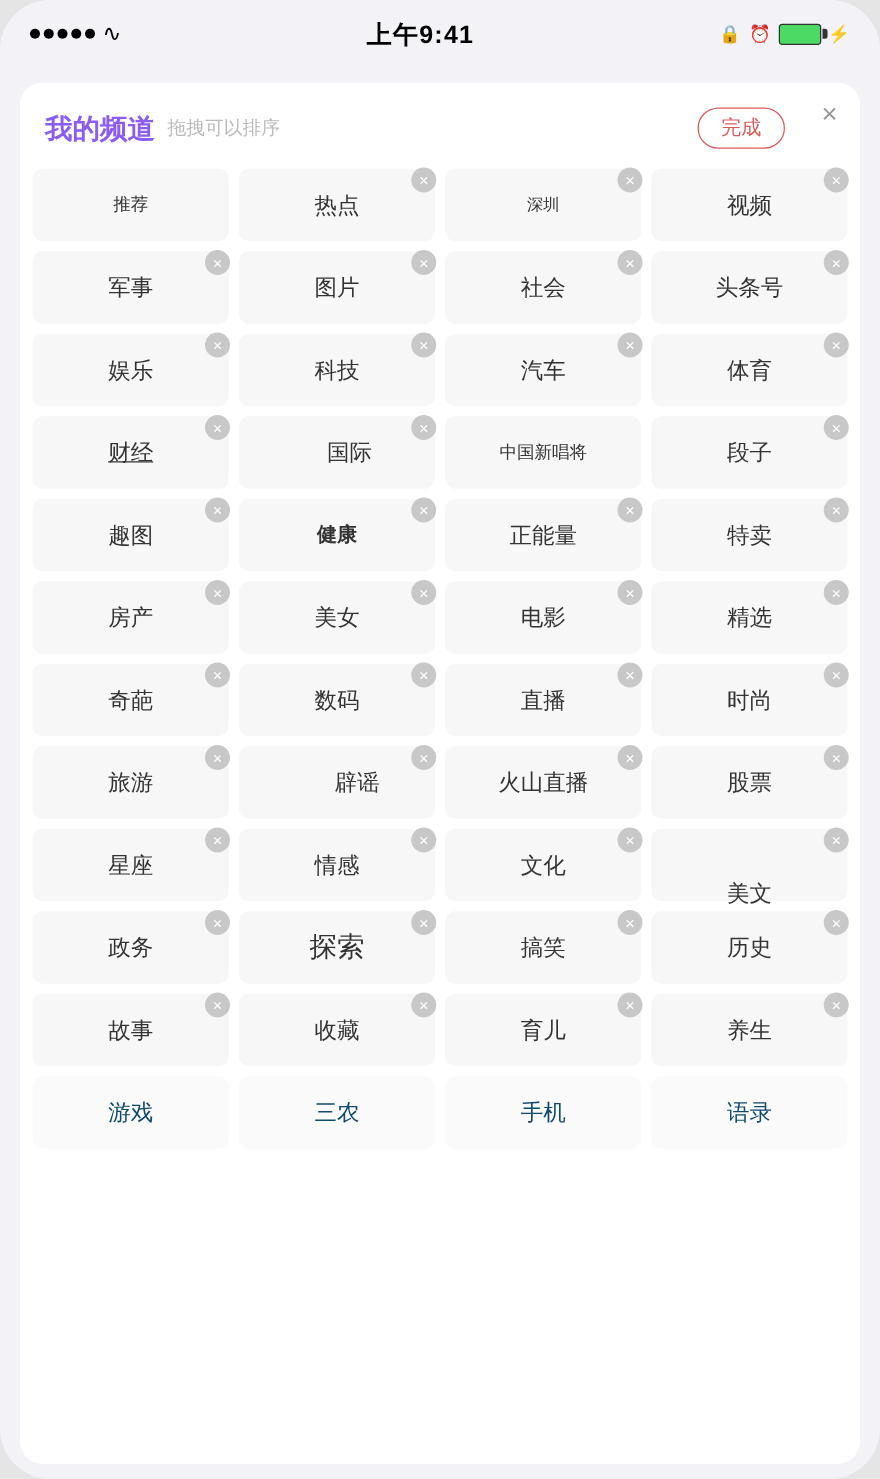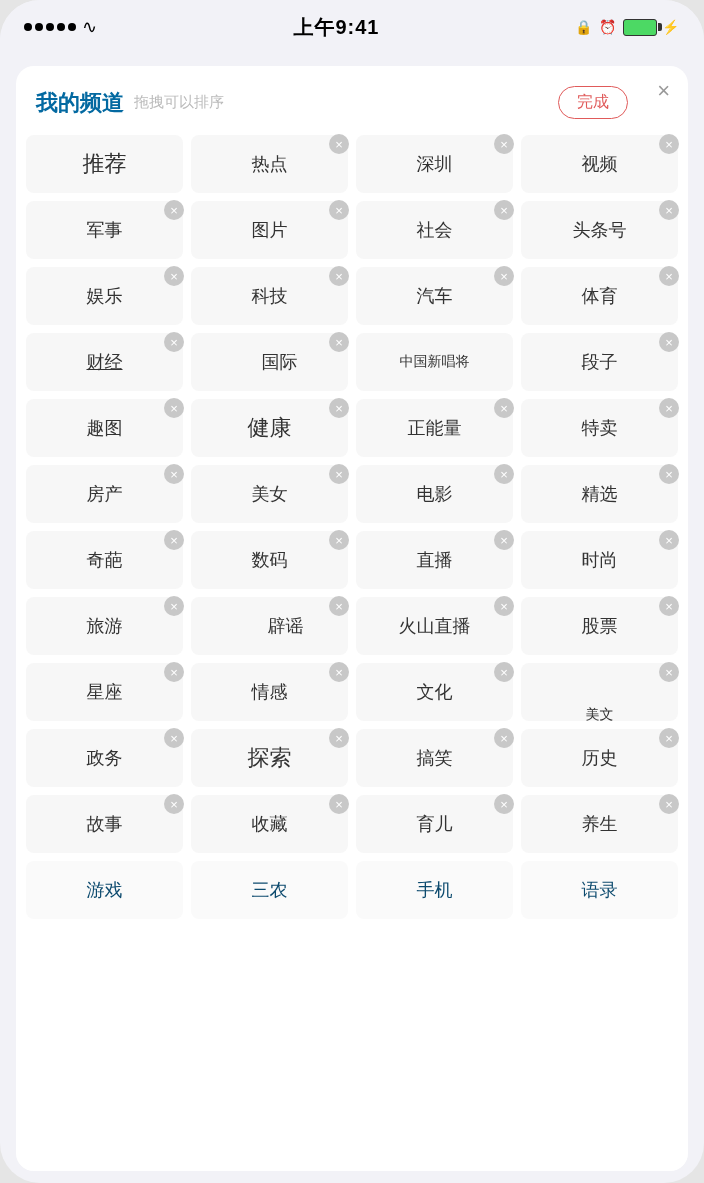--- a/index.html
+++ b/index.html
@@ -99,21 +99,21 @@
     .header {
       padding: 20px 20px 12px 20px;
       display: flex;
       align-items: center;
       gap: 10px;
       flex-shrink: 0;
     }
     .header-title {
       font-size: 22px;
       font-weight: 700;
-      color: #0369a1;
+      color: #8b5cf6;
     }
     .header-hint {
       font-size: 15px;
       color: #bbb;
     }
     .done-btn {
       margin-left: auto;
       margin-right: 40px;
       border: 1.5px solid #e05a5a;
       color: #e05a5a;
@@ -210,28 +210,28 @@
 
     <div class="header">
       <span class="header-title">我的频道</span>
       <span class="header-hint">拖拽可以排序</span>
       <button class="done-btn">完成</button>
     </div>
 
     <div class="grid-scroll">
       <div class="grid" id="channel-grid">
       <div class="channel-item">
-            <span style="font-size: 22px;">推荐</span>
+            <span style="font-size: 14px;">推荐</span>
           </div>
           <div class="channel-item">
             <span style="font-size: 18px;">热点</span>
             <div class="badge">×</div>
           </div>
           <div class="channel-item">
-            <span style="font-size: 18px;">深圳</span>
+            <span style="font-size: 13px;">深圳</span>
             <div class="badge">×</div>
           </div>
           <div class="channel-item">
             <span style="font-size: 18px;">视频</span>
             <div class="badge">×</div>
           </div>
           <div class="channel-item">
             <span style="font-size: 18px;">军事</span>
             <div class="badge">×</div>
           </div>
@@ -276,21 +276,21 @@
           </div>
           <div class="channel-item">
             <span style="font-size: 18px;">段子</span>
             <div class="badge">×</div>
           </div>
           <div class="channel-item">
             <span style="font-size: 18px;">趣图</span>
             <div class="badge">×</div>
           </div>
           <div class="channel-item">
-            <span style="font-size: 22px;">健康</span>
+            <span style="font-size: 16px; font-weight: bold;">健康</span>
             <div class="badge">×</div>
           </div>
           <div class="channel-item">
             <span style="font-size: 18px;">正能量</span>
             <div class="badge">×</div>
           </div>
           <div class="channel-item">
             <span style="font-size: 18px;">特卖</span>
             <div class="badge">×</div>
           </div>
@@ -348,21 +348,21 @@
           </div>
           <div class="channel-item">
             <span style="font-size: 18px;">情感</span>
             <div class="badge">×</div>
           </div>
           <div class="channel-item">
             <span style="font-size: 18px;">文化</span>
             <div class="badge">×</div>
           </div>
           <div class="channel-item">
-            <span style="font-size: 14px; margin-top: 46px;">美文</span>
+            <span style="font-size: 18px; margin-top: 46px;">美文</span>
             <div class="badge">×</div>
           </div>
           <div class="channel-item">
             <span style="font-size: 18px;">政务</span>
             <div class="badge">×</div>
           </div>
           <div class="channel-item">
             <span style="font-size: 22px;">探索</span>
             <div class="badge">×</div>
           </div>

